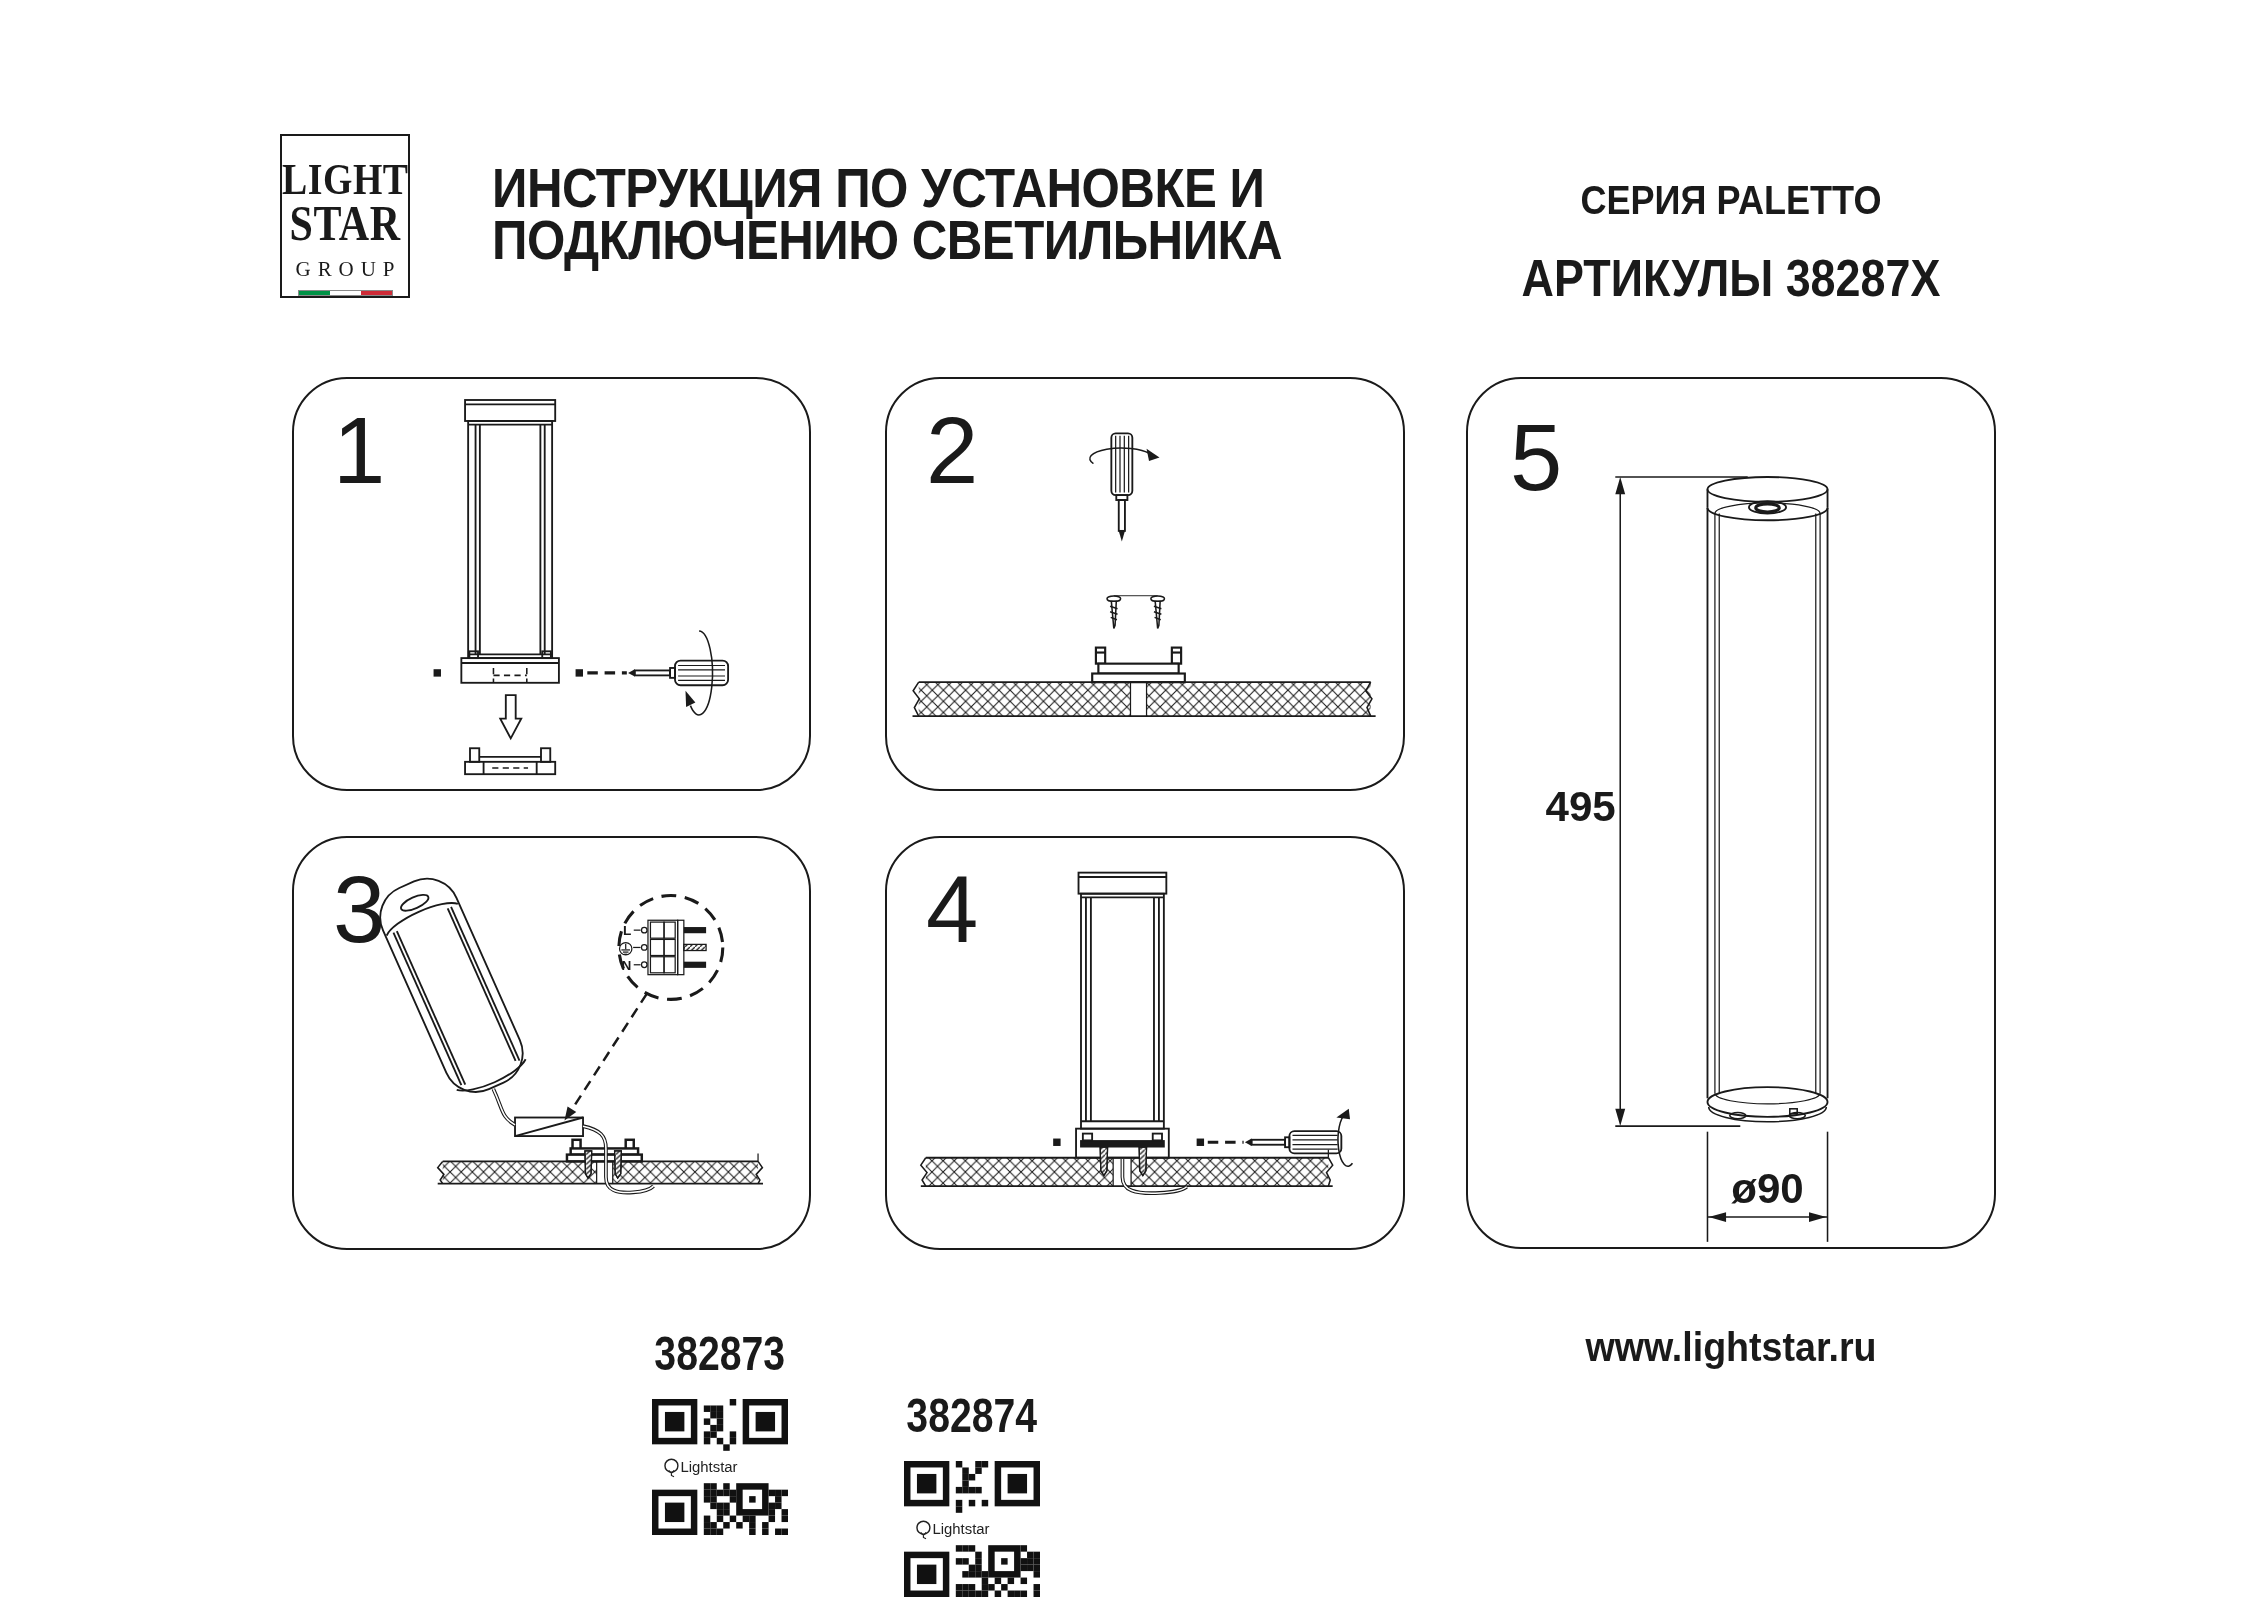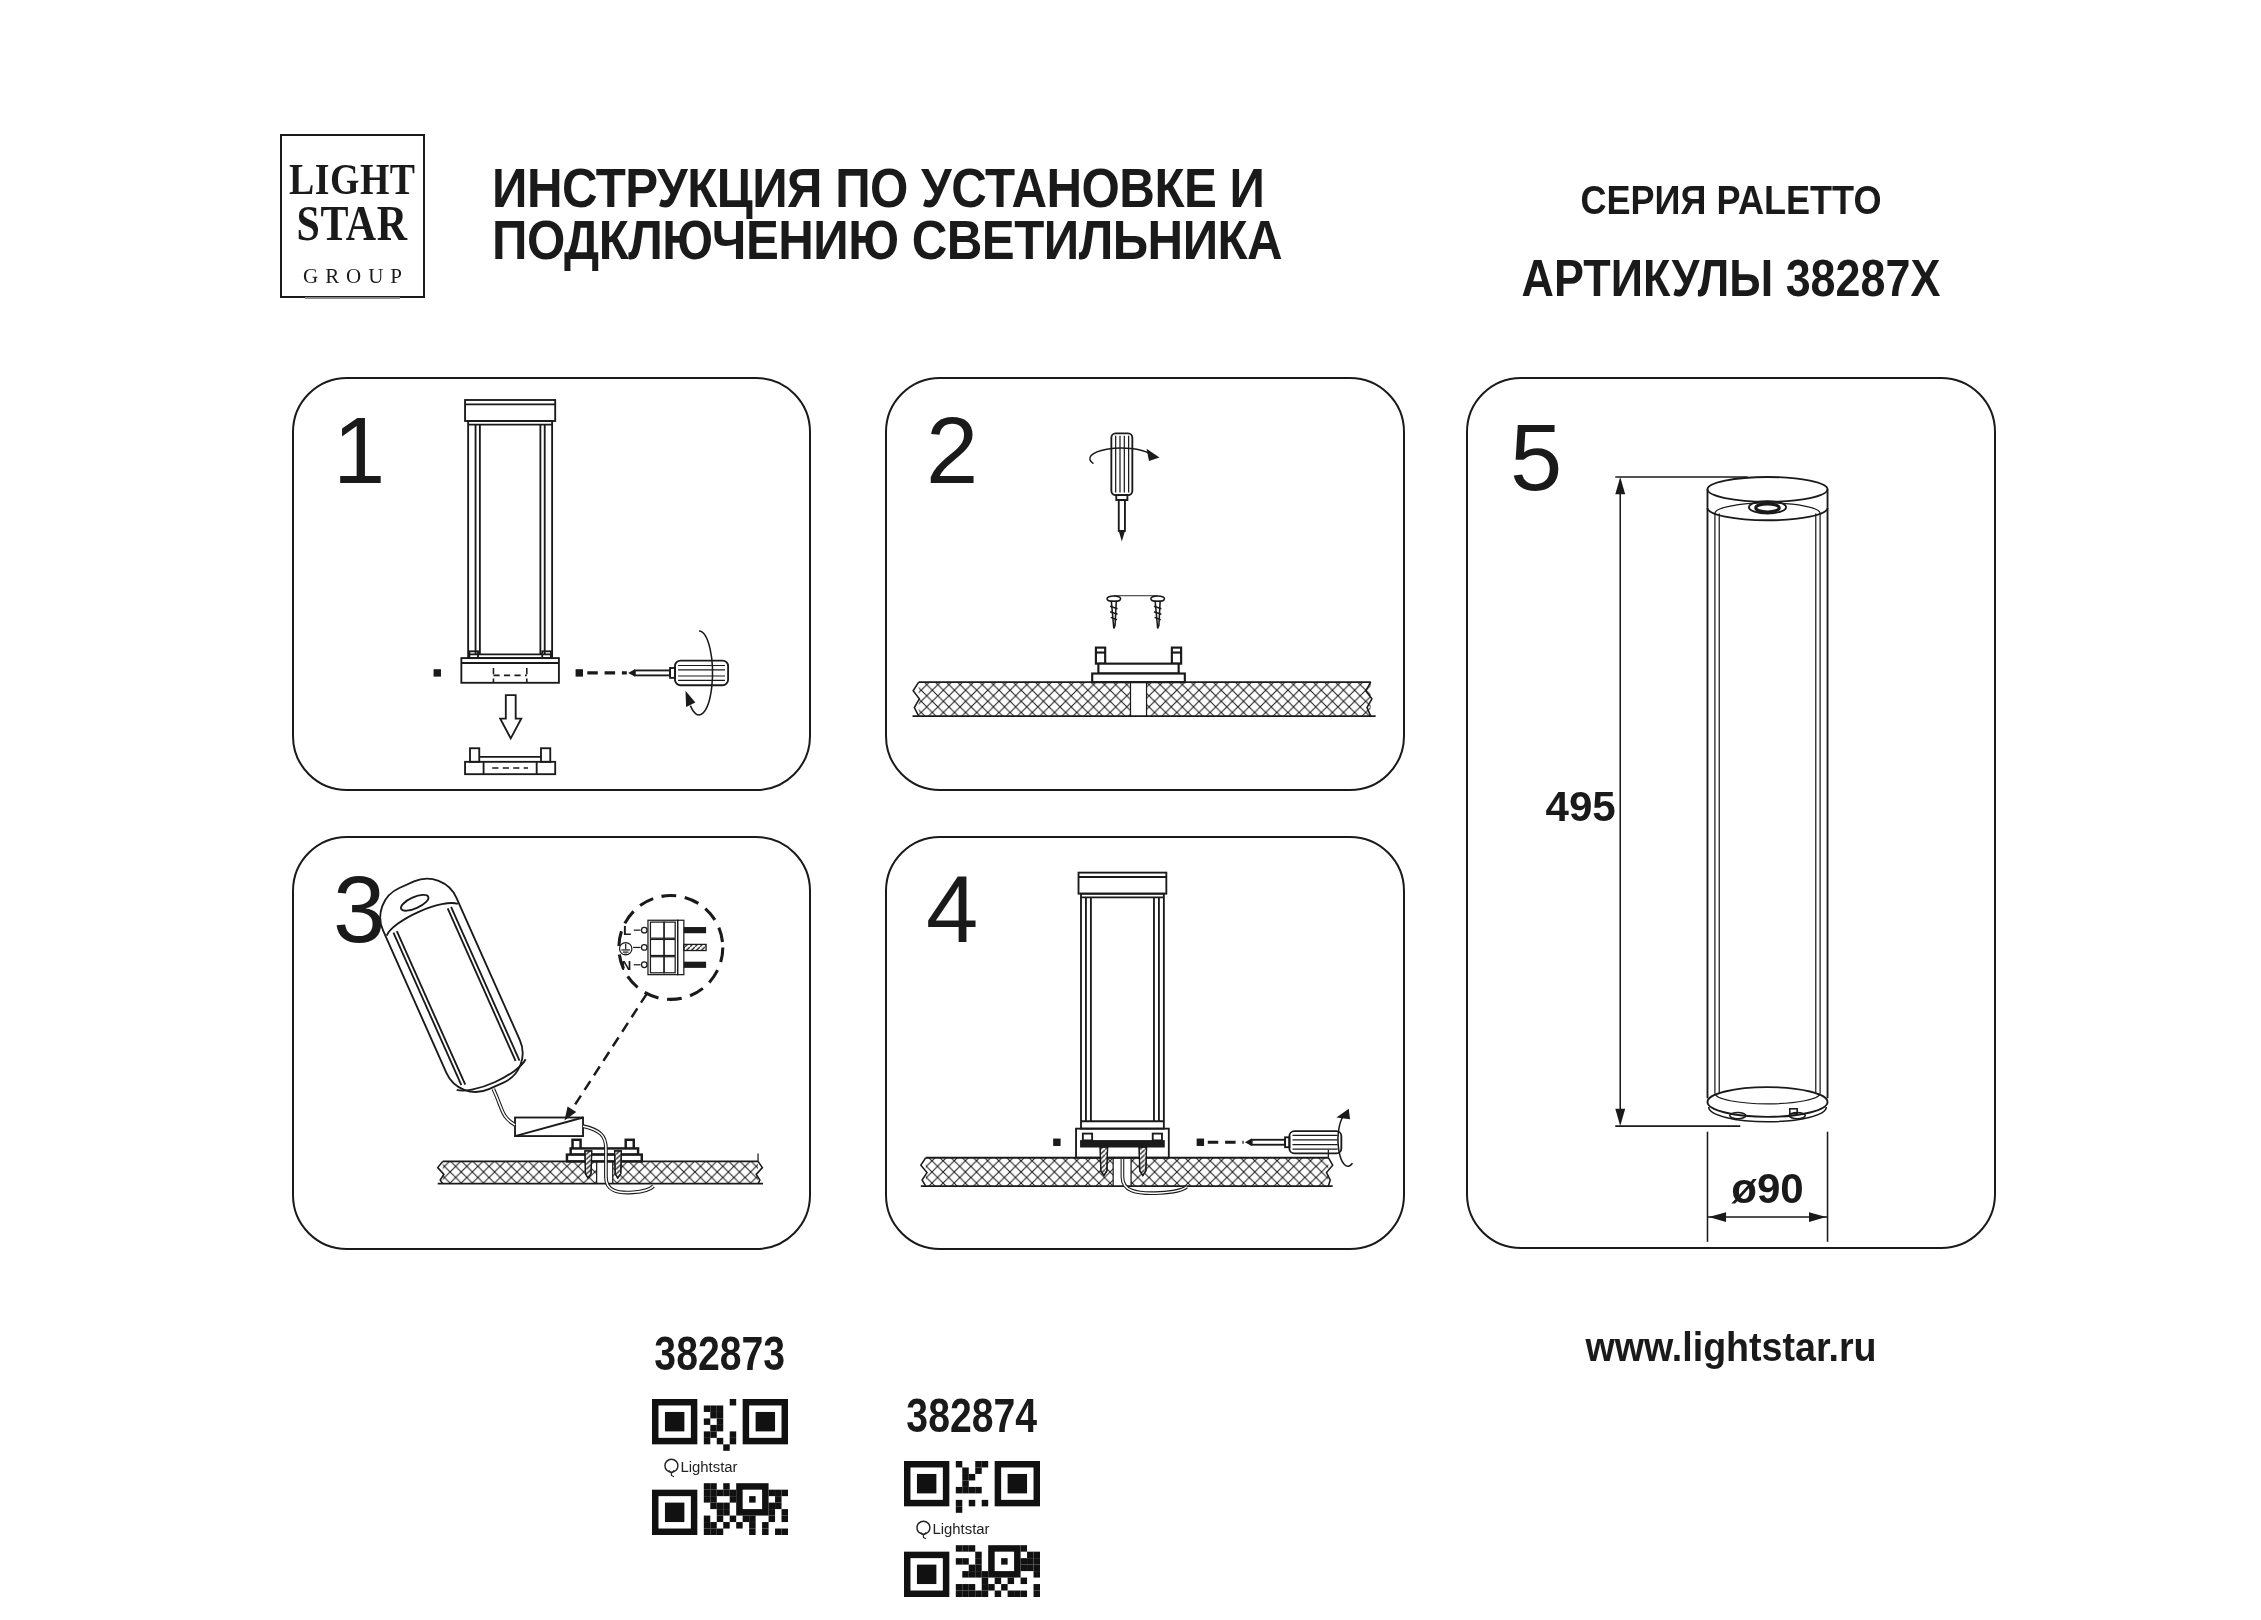--- a/index.html
+++ b/index.html
@@ -10,29 +10,29 @@
   *{margin:0;padding:0;box-sizing:border-box;}
   html,body{background:#ffffff;}
   body{
     width:2261px;height:1621px;position:relative;overflow:hidden;
     font-family:"Liberation Sans",sans-serif;color:var(--ink);
   }
   .abs{position:absolute;}
 
   
   .logo-box{
-    left:280px;top:134px;width:145px;height:164px;
+    left:280px;top:134px;width:130px;height:164px;
     border:2.5px solid var(--ink);
     display:flex;flex-direction:column;align-items:center;
     padding-top:22.5px;
     font-family:"Liberation Serif",serif;
   }
   .logo-word1{font-size:45px;font-weight:bold;letter-spacing:0.6px;transform:scaleX(.84);line-height:.92;}
   .logo-word2{font-size:50px;font-weight:bold;letter-spacing:0.6px;transform:scaleX(.84);line-height:.95;}
-  .logo-word3{font-size:21px;letter-spacing:6.9px;text-indent:6.9px;line-height:1.25;margin-top:16px;}
+  .logo-word3{font-size:21px;letter-spacing:6.9px;text-indent:6.9px;line-height:1.25;margin-top:9px;}
   .logo-flag{width:95px;height:9.4px;margin-top:7.5px;display:flex;border:0.6px solid #8a8a8a;}
   .logo-flag span{flex:1;height:100%;}
   .flag-green{background:var(--flag-green);}
   .flag-white{background:#ffffff;}
   .flag-red{background:var(--flag-red);}
 
   .main-title{
     left:492px;top:162px;
     font-size:56px;font-weight:bold;line-height:52px;white-space:nowrap;
     transform:scaleX(.88);transform-origin:left top;letter-spacing:-0.6px;

